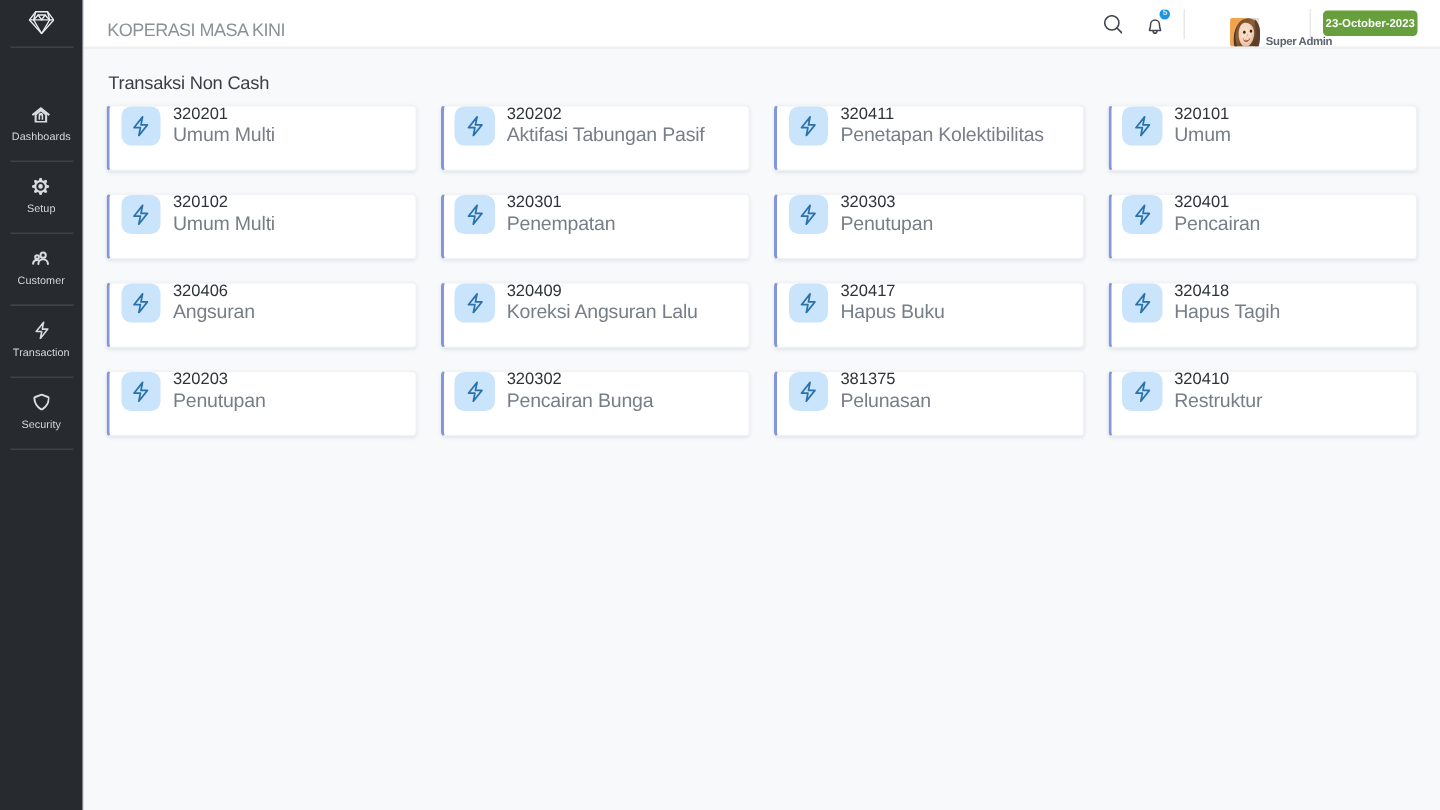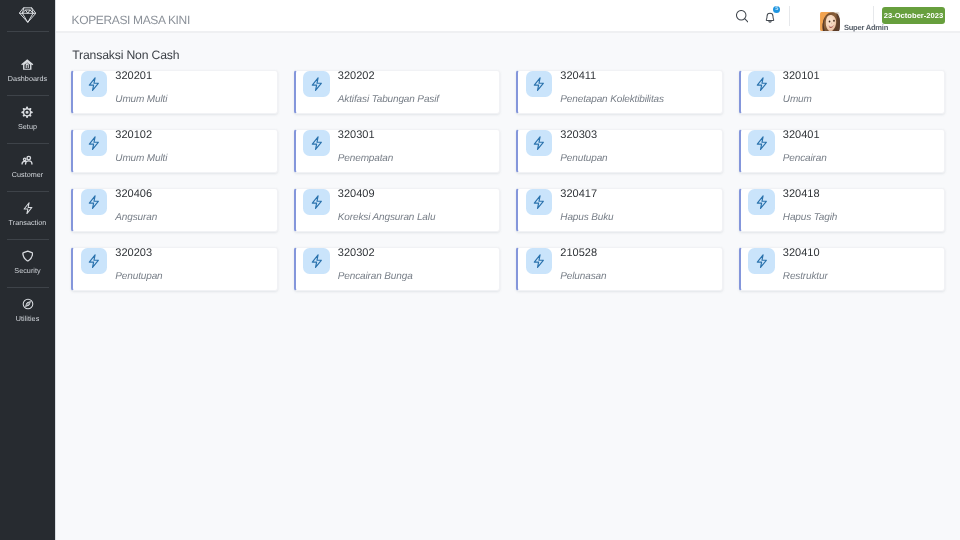--- a/index.html
+++ b/index.html
@@ -14,21 +14,21 @@
 
   
   .sidebar {
     position:absolute; left:0; top:0; width:56px; height:540px;
     background:#272b30;
     border-right:1px solid #d8dce1;
   }
   .logo-wrap { height:31px; display:flex; align-items:center; justify-content:center; padding-bottom:1px; }
   .logo-wrap svg { display:block; }
   .side-div { height:1px; background:#3e4349; margin:0 6px -1px 7px; position:relative; z-index:2; }
-  #navitems { padding-top:16px; }
+  #navitems { padding-top:28px; }
   .nav-item {
     height:48px; position:relative;
     color:#d7dade; text-decoration:none; cursor:pointer;
   }
   .nav-item .ico { position:absolute; left:0; right:0; top:11px; height:12px;
      display:flex; align-items:center; justify-content:center; }
   .nav-item .ico svg { display:block; }
   .nav-label { position:absolute; left:0; right:0; top:27px; text-align:center;
      font-size:7.2px; letter-spacing:0.05px; color:#d3d7dc; line-height:9px; }
 
@@ -73,21 +73,21 @@
     border-top:1px solid #f1f2f5; border-right:1px solid #f1f2f5; border-bottom:1px solid #f1f2f5;
     border-left:2.5px solid #8496db;
     display:flex; align-items:flex-start; cursor:pointer;
   }
   .card-ico {
     width:26.5px; height:26px; border-radius:6.5px; background:#cae4fb;
     display:flex; align-items:center; justify-content:center; margin-left:7.8px; flex:0 0 auto;
   }
   .card-txt { margin-left:8px; }
   .card-code { font-size:11px; color:#303439; line-height:11px; }
-  .card-sub { font-size:10px; color:#777e87; line-height:9px; margin-top:13px; letter-spacing:-0.13px;font-style:italic; }
+  .card-sub { font-size:13px; color:#777e87; line-height:9px; margin-top:3px; letter-spacing:-0.13px; }
 </style>
 </head>
 <body>
 
 <div id="app">
 
   <div class="sidebar">
     <div class="logo-wrap">
       <svg width="17.5" height="16.2" viewBox="0 0 34 31" fill="none" stroke="#e9ecef" stroke-width="1.75" stroke-linejoin="round" stroke-linecap="round">
         <path d="M9.4 1.4h15.2l8.1 10.6L17 29.6 1.3 12z"></path>
@@ -141,31 +141,20 @@
         <div class="side-div"></div>
         <div class="nav-item">
           <span class="ico">
             <svg width="11.5" height="12" viewBox="0 0 23 24" fill="none" stroke="#d8dbdf" stroke-width="2.6" stroke-linejoin="round">
               <path d="M11.5 2.2 3.1 5.3c-.9.3-1.4 1.1-1.3 2 .5 5.8 3.2 10.8 8.5 14.1.7.4 1.7.4 2.4 0 5.3-3.3 8-8.3 8.5-14.1.1-.9-.4-1.7-1.3-2z"></path>
             </svg>
           </span>
           <span class="nav-label">Security</span>
         </div>
         <div class="side-div"></div>
-        <div class="nav-item">
-          <span class="ico">
-            <svg width="12" height="12" viewBox="0 0 24 24" fill="none" stroke="#d8dbdf" stroke-width="2.1">
-              <circle cx="12" cy="12" r="9.6"></circle>
-              <path d="M16.9 7.1 14.2 14.2 7.1 16.9 9.8 9.8z" stroke-width="1.9" stroke-linejoin="round"></path>
-              <path d="M16.9 7.1 12 12 9.8 9.8z" fill="#d8dbdf" stroke="none"></path>
-              <path d="M7.1 16.9 12 12l2.2 2.2z" fill="#d8dbdf" stroke="none"></path>
-            </svg>
-          </span>
-          <span class="nav-label">Utilities</span>
-        </div>
       </div>
   </div>
 
   <div class="header">
     <div class="brand">KOPERASI MASA KINI</div>
     <div class="hdr-right">
       <div class="hdr-icon search">
         <svg width="12.6" height="13" viewBox="0 0 21 21.6" fill="none" stroke="#41474e" stroke-width="1.75">
           <circle cx="8.7" cy="8.7" r="7.9"></circle>
             <path d="M14.4 14.4l5.4 5.4" stroke-linecap="round" stroke-width="1.9"></path>
@@ -374,21 +363,21 @@
             <span class="card-sub" style="display:block">Pencairan Bunga</span>
           </span>
         </div>
         <div class="card">
           <span class="card-ico">
             <svg width="11.6" height="14.4" viewBox="0 0 20 25" fill="none" stroke="#2a72ad" stroke-width="2" stroke-linejoin="round" stroke-linecap="round">
               <path d="M12.2 1.6 2.2 14.1h7.5l-1.9 9.3 10-12.5h-7.5z"></path>
             </svg>
           </span>
           <span class="card-txt">
-            <span class="card-code" style="display:block">210528</span>
+            <span class="card-code" style="display:block">381375</span>
             <span class="card-sub" style="display:block">Pelunasan</span>
           </span>
         </div>
         <div class="card">
           <span class="card-ico">
             <svg width="11.6" height="14.4" viewBox="0 0 20 25" fill="none" stroke="#2a72ad" stroke-width="2" stroke-linejoin="round" stroke-linecap="round">
               <path d="M12.2 1.6 2.2 14.1h7.5l-1.9 9.3 10-12.5h-7.5z"></path>
             </svg>
           </span>
           <span class="card-txt">

